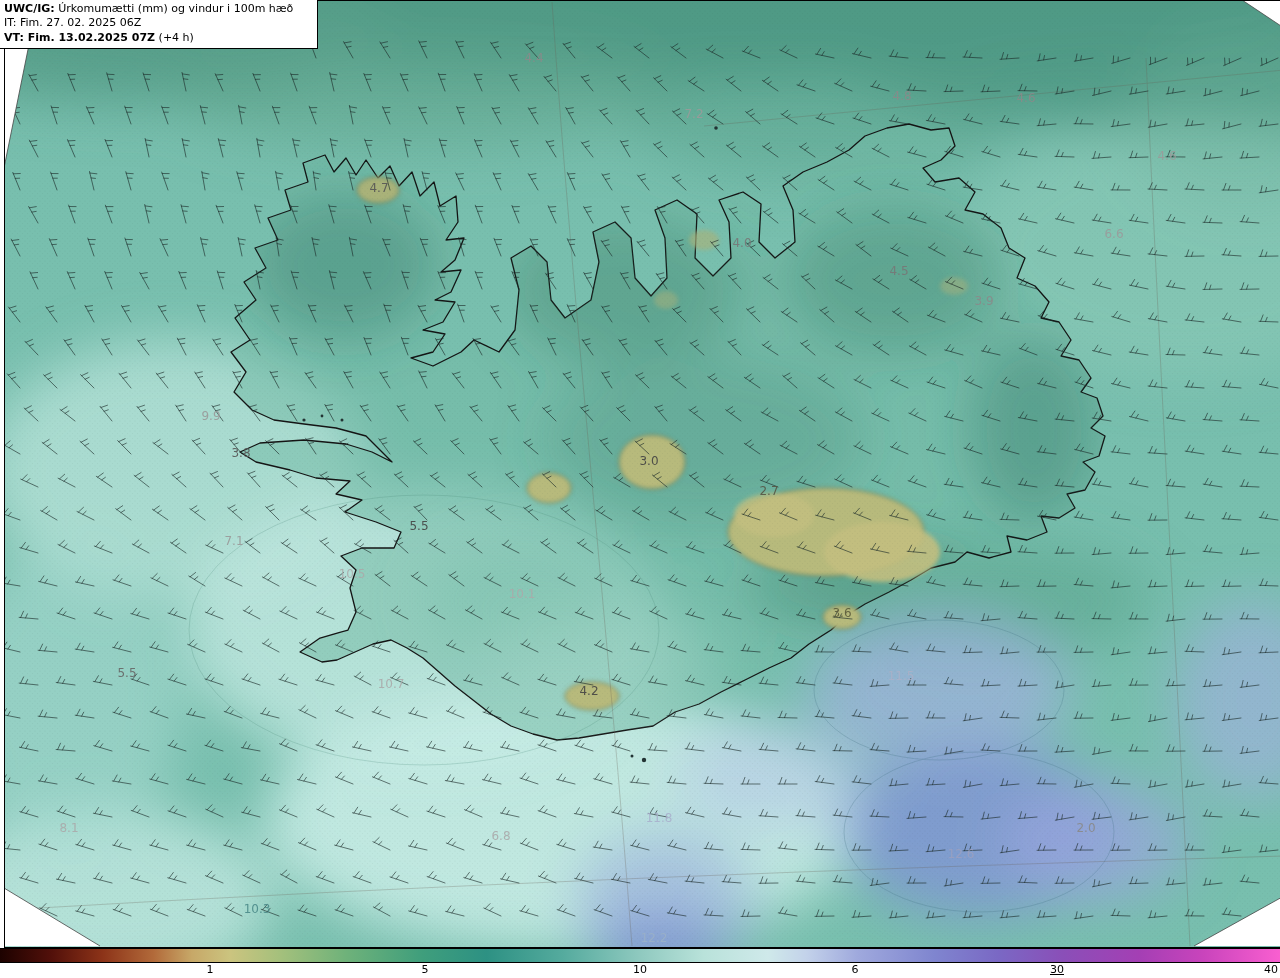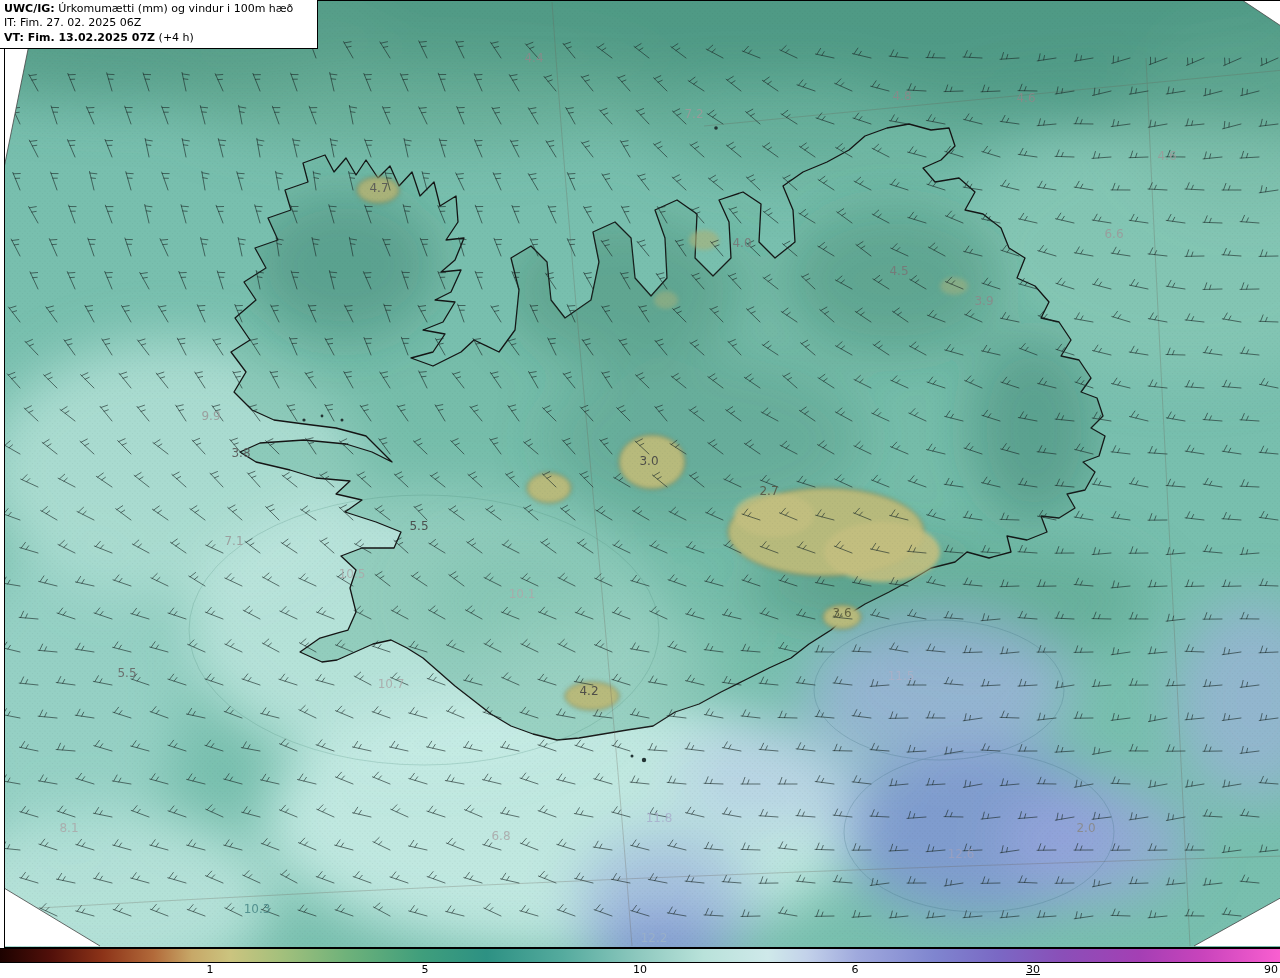--- a/index.html
+++ b/index.html
@@ -190,16 +190,16 @@
   <div><b>VT: Fim. 13.02.2025 07Z</b><span> (+4 h)</span></div>
 </div>
 
 <div class="colorbar">
   <div class="colorbar-gradient" style="background: linear-gradient(to right, rgb(29, 2, 0) 0%, rgb(82, 16, 10) 4%, rgb(140, 51, 24) 8%, rgb(178, 106, 58) 12%, rgb(199, 168, 104) 15%, rgb(203, 196, 127) 18%, rgb(163, 192, 124) 22%, rgb(111, 178, 122) 27%, rgb(63, 158, 124) 33%, rgb(45, 145, 131) 38%, rgb(85, 171, 158) 44%, rgb(143, 201, 191) 50%, rgb(185, 226, 218) 55%, rgb(207, 233, 234) 60%, rgb(195, 210, 234) 63%, rgb(159, 169, 221) 67%, rgb(127, 133, 207) 73%, rgb(122, 104, 196) 78%, rgb(138, 79, 184) 83%, rgb(164, 63, 180) 89%, rgb(201, 68, 188) 94%, rgb(249, 95, 208) 100%);"></div>
   <div class="colorbar-labels">
       <span class="cbtick" style="left: 210px; transform: translateX(-50%);">1</span>
       <span class="cbtick" style="left: 425px; transform: translateX(-50%);">5</span>
       <span class="cbtick" style="left: 640px; transform: translateX(-50%);">10</span>
       <span class="cbtick" style="left: 855px; transform: translateX(-50%);">6</span>
-      <span class="cbtick" style="left: 1033px; transform: translateX(-50%); text-decoration: underline;">30</span>
-      <span class="cbtick" style="right: 2px;">90</span>
+      <span class="cbtick" style="left: 1057px; transform: translateX(-50%); text-decoration: underline;">30</span>
+      <span class="cbtick" style="right: 2px;">40</span>
     </div>
 </div>
 
 </body></html>

